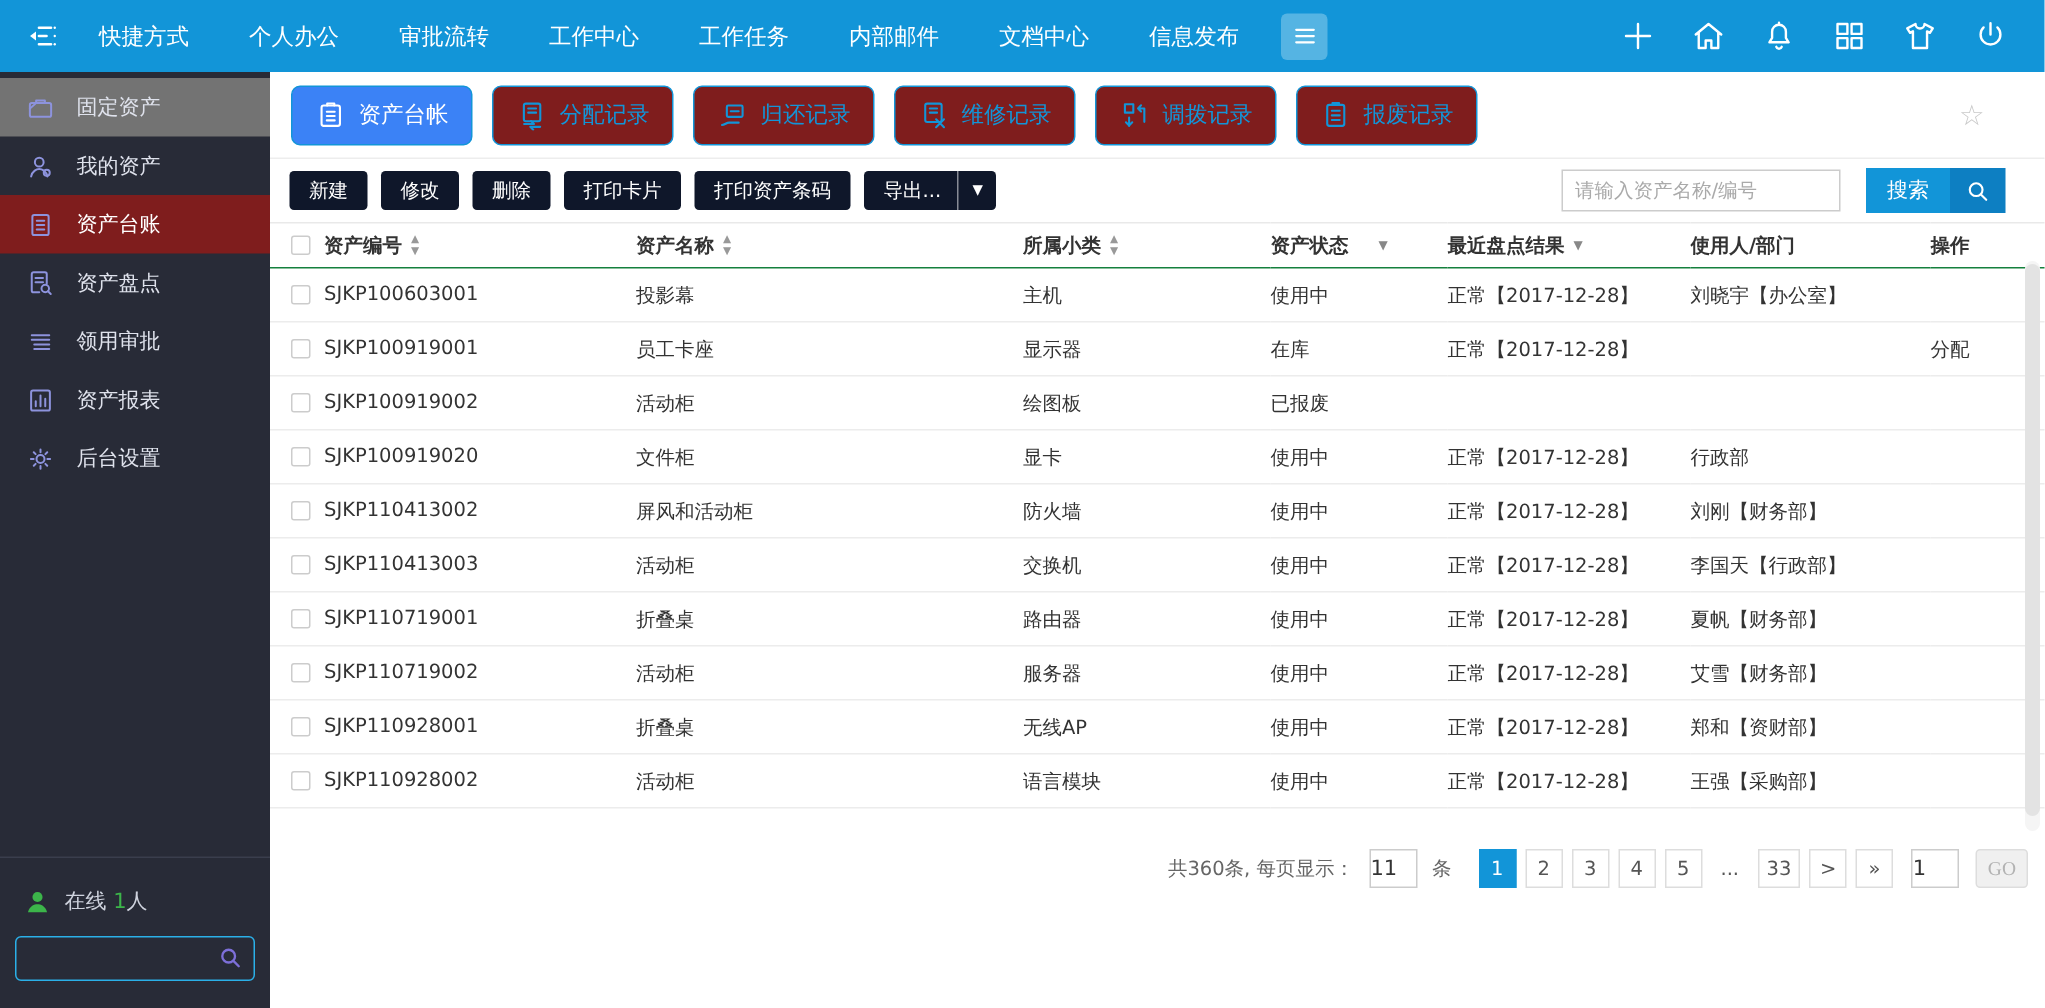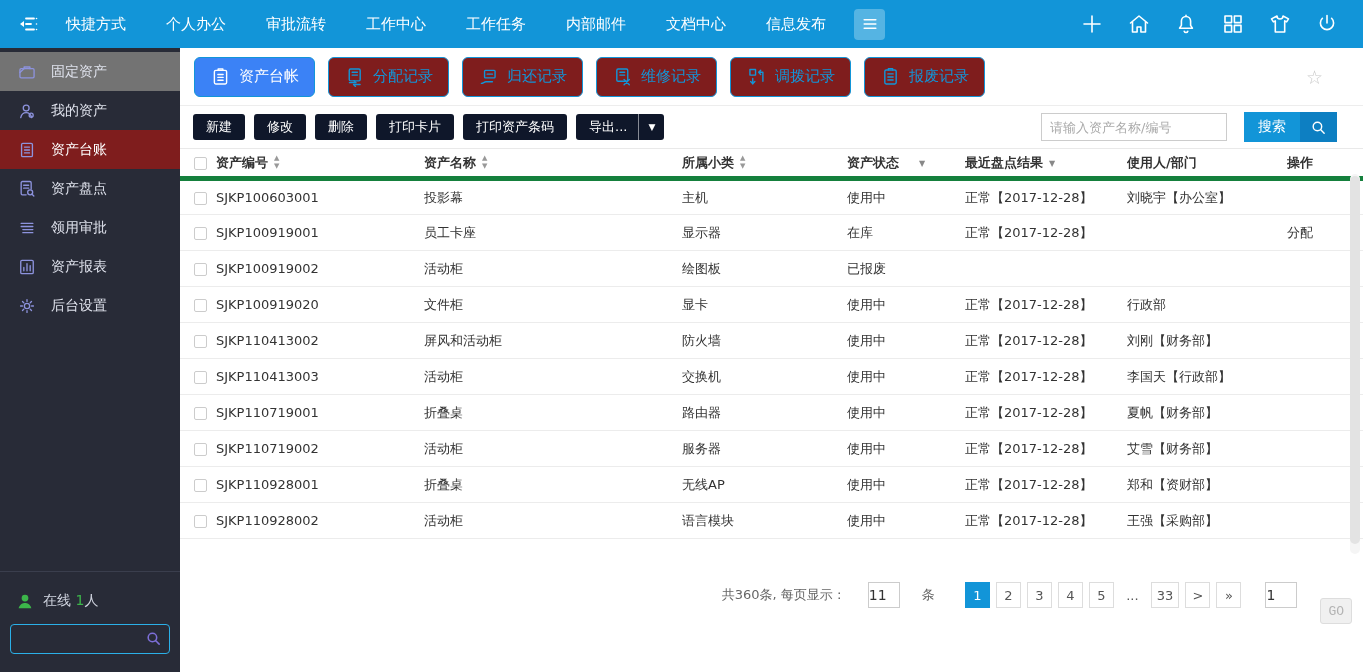--- a/index.html
+++ b/index.html
@@ -74,50 +74,50 @@
   .search-btn { display:flex; height:30px; cursor:pointer; margin-left:8px; }
   .search-btn .txt { background:#1295d8; color:#fff; display:flex; align-items:center;
     padding:0 14px; font-size:14px; }
   .search-btn .magseg { background:#0d7fc2; width:37px; display:flex;
     align-items:center; justify-content:center; color:#fff; }
   .search-btn svg { width:17px; height:17px; }
 
   table.grid { width:100%; border-collapse:collapse; table-layout:fixed;
     font-size:13px; color:#333; }
   .grid th { height:30px; text-align:left; font-weight:bold;
-    border-top:1px solid #e9e9e9; border-bottom:5px solid #15803d; overflow:hidden; white-space:nowrap; }
+    border-top:1px solid #e9e9e9; border-bottom:1px solid #15803d; overflow:hidden; white-space:nowrap; }
   .grid td { height:36px; border-bottom:1px solid #ececec; overflow:hidden; white-space:nowrap; }
   .grid .c-check { padding-left:14px; }
   .cb { display:inline-block; width:13px; height:13px; border:1px solid #ccc;
     border-radius:2px; background:#fff; cursor:pointer; vertical-align:middle; }
   .sorts { display:inline-flex; flex-direction:column; font-size:7px; color:#999;
     line-height:1.1; vertical-align:middle; margin-left:6px; cursor:pointer; }
   .fcaret { font-size:8px; color:#888; margin-left:6px; cursor:pointer; vertical-align:middle; }
   .fcaret.gap { margin-left:20px; }
   .act-link { cursor:pointer; }
 
   .vscroll { position:absolute; right:3px; top:126px; width:10px; height:380px;
     background:#f5f5f5; border-radius:5px; cursor:pointer; }
   .vscroll .thumb { position:absolute; top:2px; left:0; width:10px; height:368px;
     background:#e3e3e3; border-radius:5px; }
 
-  .pagination { display:flex; align-items:center; justify-content:flex-end; gap:20px;
+  .pagination { display:flex; align-items:center; justify-content:flex-end; gap:8px;
     margin-top:27px; padding-right:11px; font-size:13px; color:#555; }
   .pg-label { color:#666; margin-right:2px; }
   .pg-input { width:32px; height:26px; border:1px solid #ccc; text-align:left;
     font-size:14px; font-family:inherit; outline:none; color:#333; }
   .pg-unit { margin:0 10px 0 2px; color:#666; }
   .pg-btn { min-width:25px; height:26px; border:1px solid #ddd; background:#fff; color:#555;
     font-size:13px; display:flex; align-items:center; justify-content:center;
     padding:0 5px; cursor:pointer; }
   .pg-btn.active { background:#1295d8; border-color:#1295d8; color:#fff; }
   .pg-btn.ellipsis { border:none; background:transparent; cursor:default; }
   .go-btn { height:26px; padding:0 7px; background:#f0f0f0; border:1px solid #ddd;
     color:#b3b3b3; font-size:13px; border-radius:3px; margin-left:3px;
-    cursor:pointer; font-family:Liberation Mono, monospace;margin-top:32px; }
+    cursor:pointer; font-family:Liberation Serif, serif; }
 </style>
 </head>
 <body>
 
 <header class="topbar">
   <span class="collapse-btn">
     <svg viewBox="0 0 24 24" fill="none" stroke="#fff" stroke-width="1.8" stroke-linecap="round">
         <path d="M10 6.5h8M10 12h5M10 17.5h8"></path>
         <path d="M4 12l4-3v6z" fill="#fff" stroke="none"></path>
         <circle cx="20.5" cy="6.5" r=".8" fill="#fff" stroke="none"></circle>

